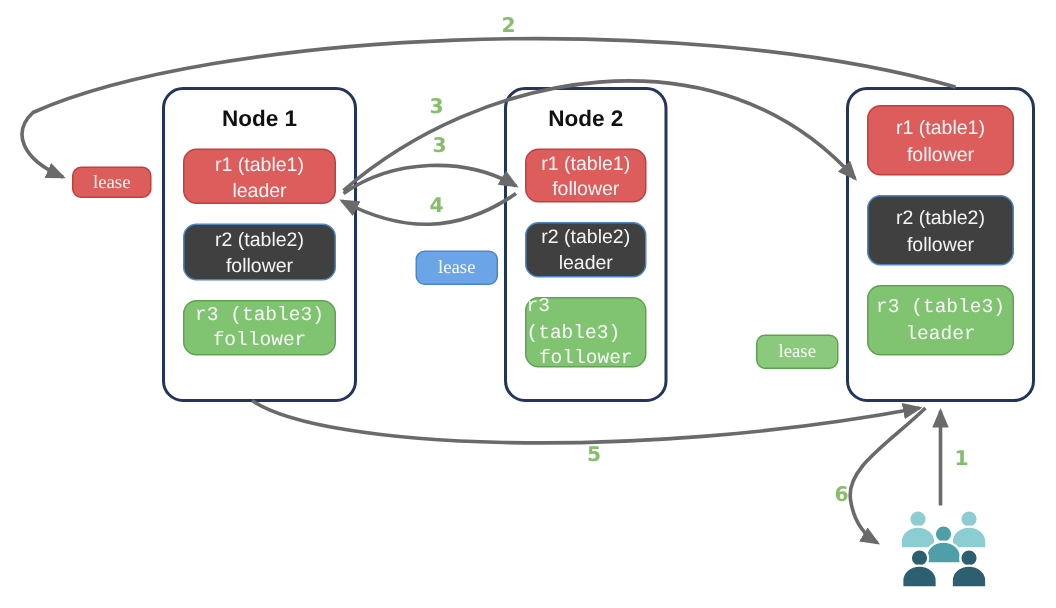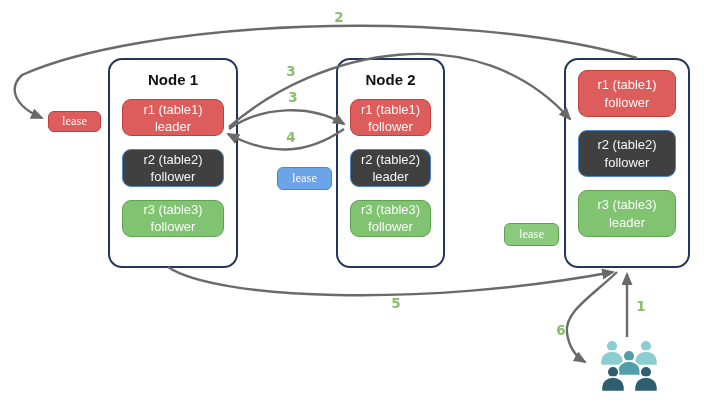--- a/index.html
+++ b/index.html
@@ -17,21 +17,21 @@
     text-align:center;font-weight:700;font-size:15px;color:#111;
     height:20px;line-height:20px;margin-bottom:9px;
   }
   .replica{
     height:47px;margin-bottom:13px;border-radius:9px;box-sizing:border-box;
     display:flex;flex-direction:column;align-items:center;justify-content:center;
     font-size:13px;line-height:1.32;color:rgba(255,255,255,0.95);border:1.6px solid transparent;
   }
   .replica.red  {background:#dd5c5c;border-color:#c0403f;}
   .replica.blue {background:#404040;border-color:#4a86c8;}
-  .replica.green{background:#80c472;border-color:#61a252;}
+  .replica.green{background:#80c472;border-color:#61a252;font-family:Liberation Mono, monospace;}
   
   .lease{
     position:absolute;box-sizing:border-box;border-radius:6px;z-index:2;
     display:flex;align-items:center;justify-content:center;
     font-size:12.5px;color:rgba(255,255,255,0.95);border:1.5px solid transparent;font-family:Liberation Serif, serif;
   }
   .lease.red  {left:48px; top:111px;width:53px;height:21px;background:#dd5c5c;border-color:#c0403f;}
   .lease.blue {left:277px;top:167px;width:55px;height:23px;background:#6ba5e7;border-color:#4a86c8;}
   .lease.green{left:504px;top:223px;width:55px;height:23px;background:#8bca7d;border-color:#5fa050;}
   

